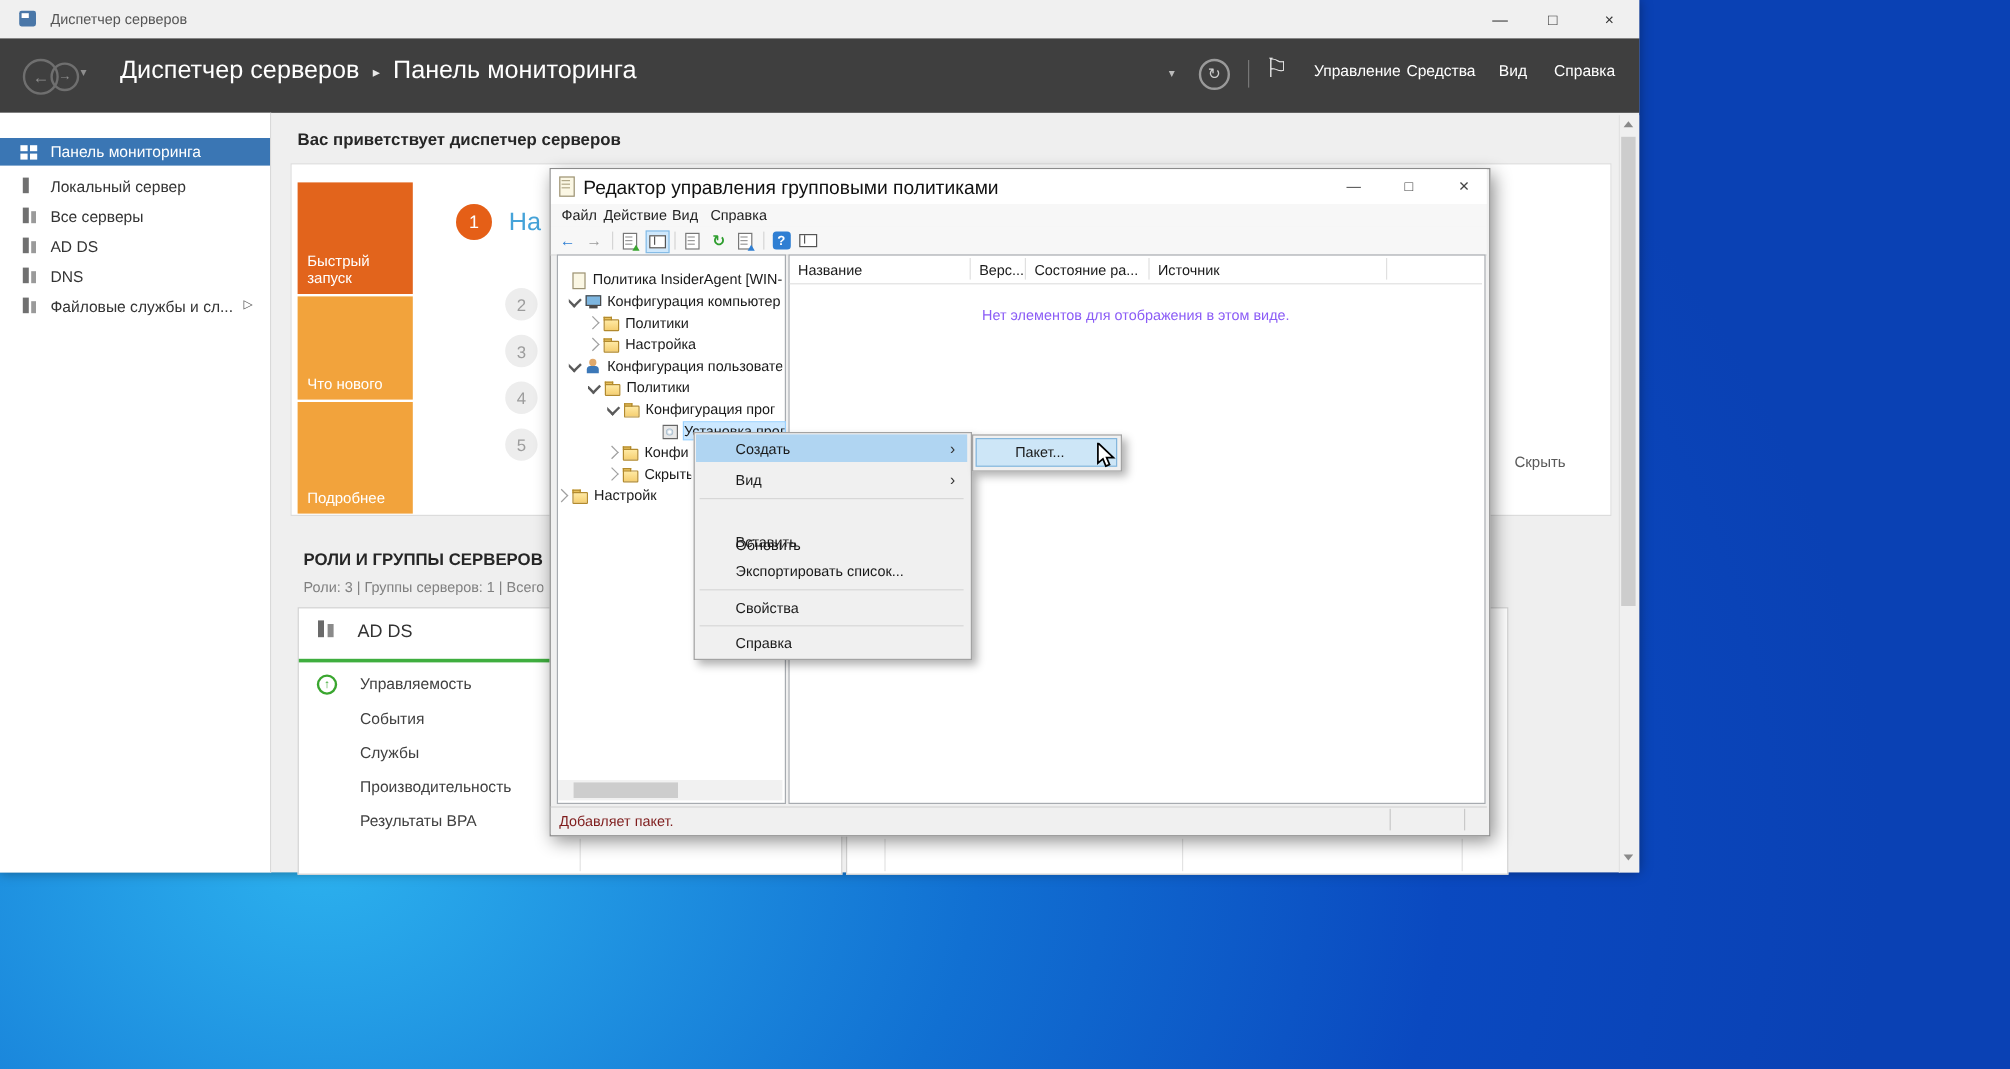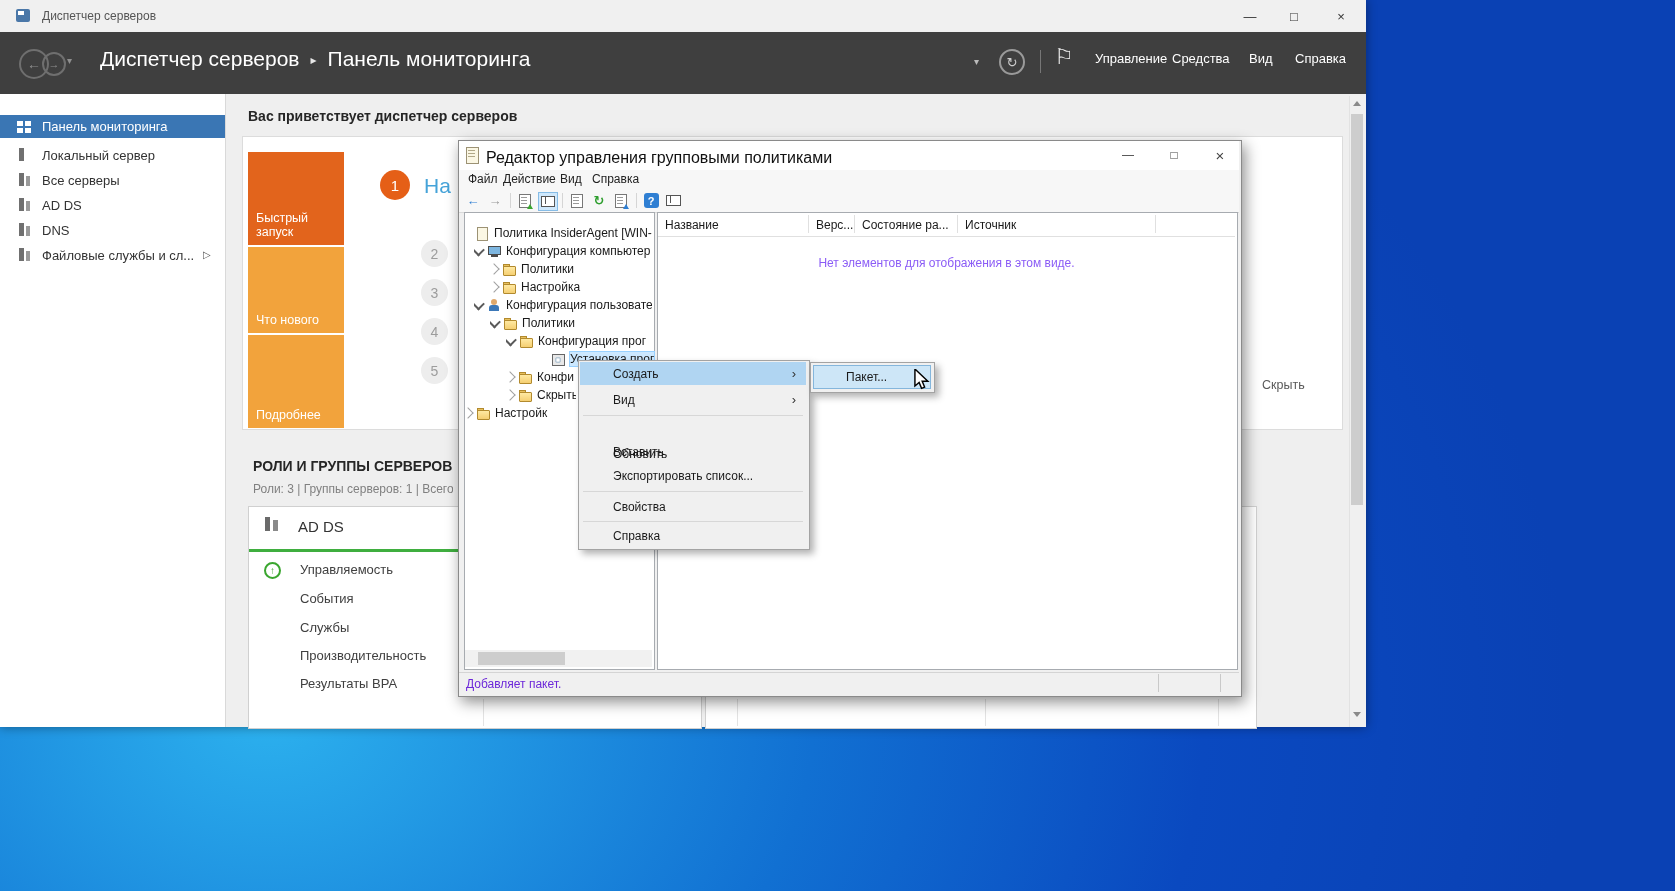--- a/index.html
+++ b/index.html
@@ -87,21 +87,21 @@
   .sel-lbl{background:#cce8ff;outline:1px solid #99d1ff;}
   
   .col-h{top:218px;font-size:12px;color:#1a1a1a;z-index:12;}
   .col-sep{top:215px;width:1px;height:18px;background:#e0e0e0;z-index:12;}
   .empty-txt{left:657px;top:256px;width:579px;text-align:center;font-size:12px;color:#8b5cf6;z-index:12;}
   
   .h-scroll{left:465px;top:650px;width:187px;height:17px;background:#f1f1f1;z-index:12;}
   .h-thumb{left:478px;top:652px;width:87px;height:13px;background:#cdcdcd;z-index:13;}
   
   .gp-status{left:459px;top:672px;width:780px;height:22px;background:#f0f0f0;border-top:1px solid #d4d4d4;z-index:11;}
-  .gp-status-txt{left:466px;top:677px;font-size:12px;color:#6d28d9;z-index:12;}
+  .gp-status-txt{left:466px;top:677px;font-size:12px;color:#7f1d1d;z-index:12;}
   .st-sep{top:674px;width:1px;height:18px;background:#c9c9c9;z-index:12;}
   
   .cmenu{left:578px;top:360px;width:230px;height:188px;background:#f0f0f0;border:1px solid #a3a3a3;box-shadow:4px 4px 7px rgba(0,0,0,.3);z-index:20;}
   .citem{left:580px;width:226px;height:23px;display:flex;align-items:center;font-size:12px;color:#1a1a1a;z-index:21;}
   .citem .txt{margin-left:33px;}
   .citem .arr{position:absolute;right:10px;font-size:13px;color:#333;}
   .c-hl{background:#b0d5f2;}
   .csep{left:583px;width:220px;height:1px;background:#d7d7d7;z-index:21;}
   .smenu{left:810px;top:362px;width:123px;height:29px;background:#f0f0f0;border:1px solid #a3a3a3;box-shadow:4px 4px 7px rgba(0,0,0,.3);z-index:22;}
   .smenu-hl{left:813px;top:365px;width:116px;height:22px;background:#cde6f7;border:1px solid #84b6dc;z-index:23;display:flex;align-items:center;font-size:12px;color:#1a1a1a;}

